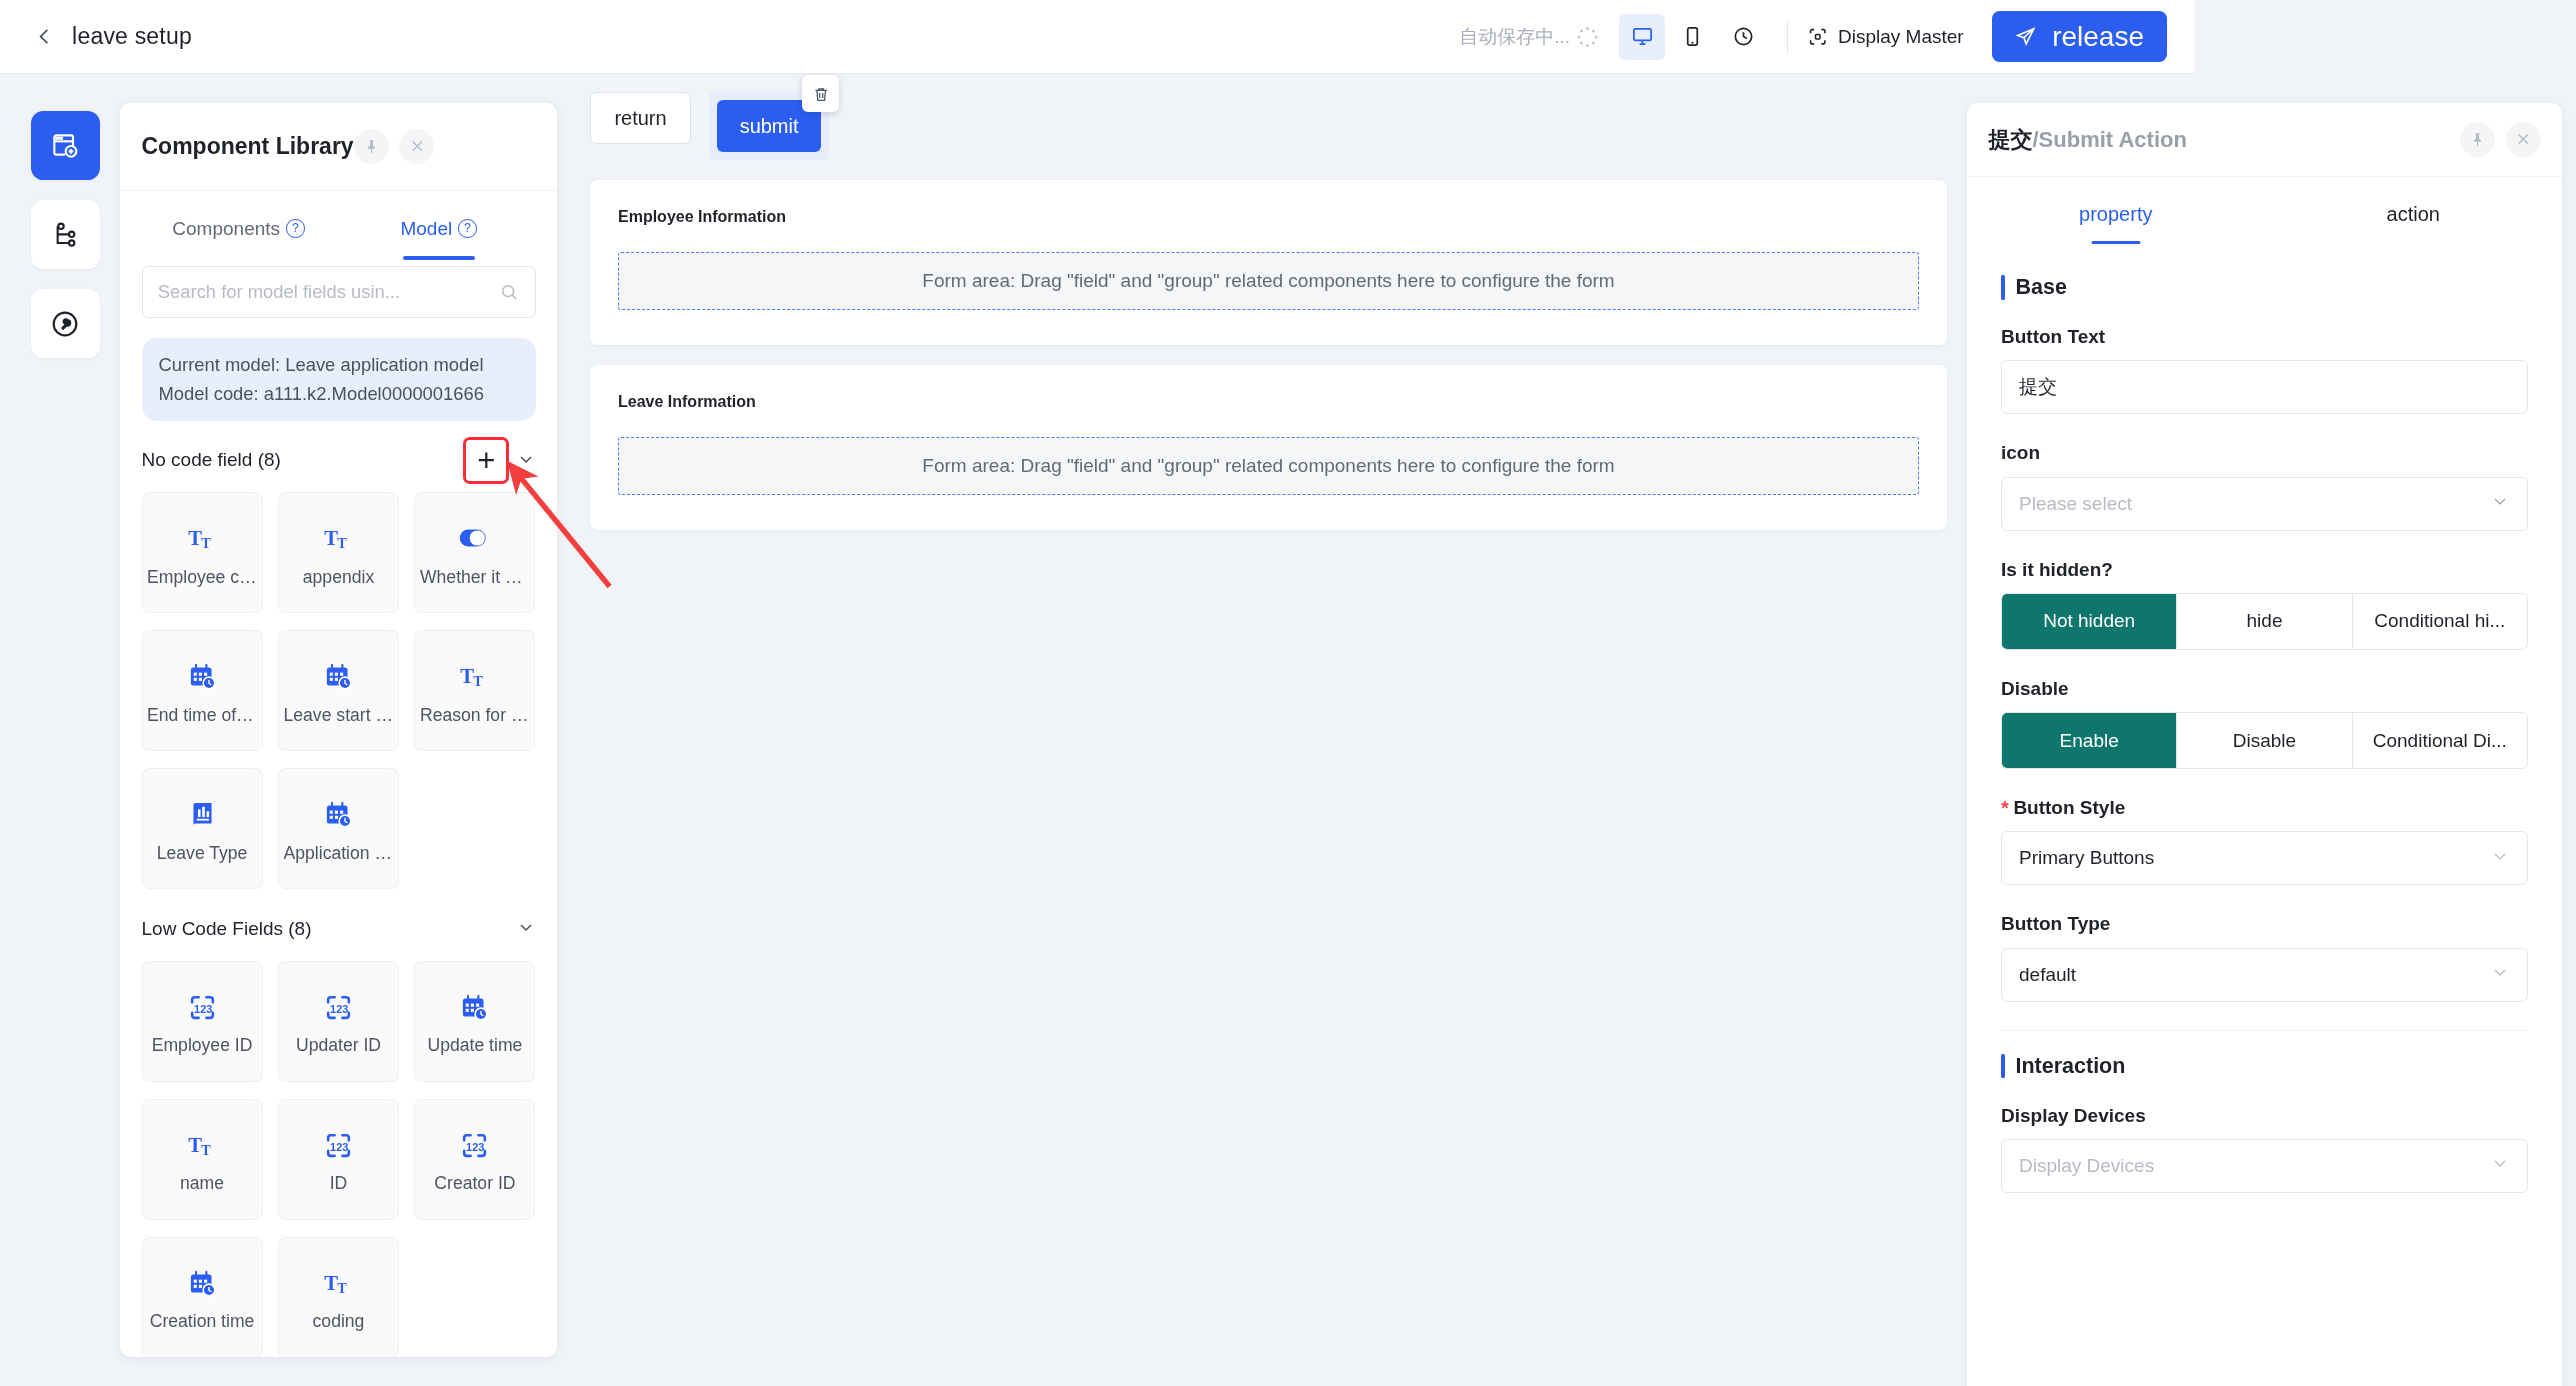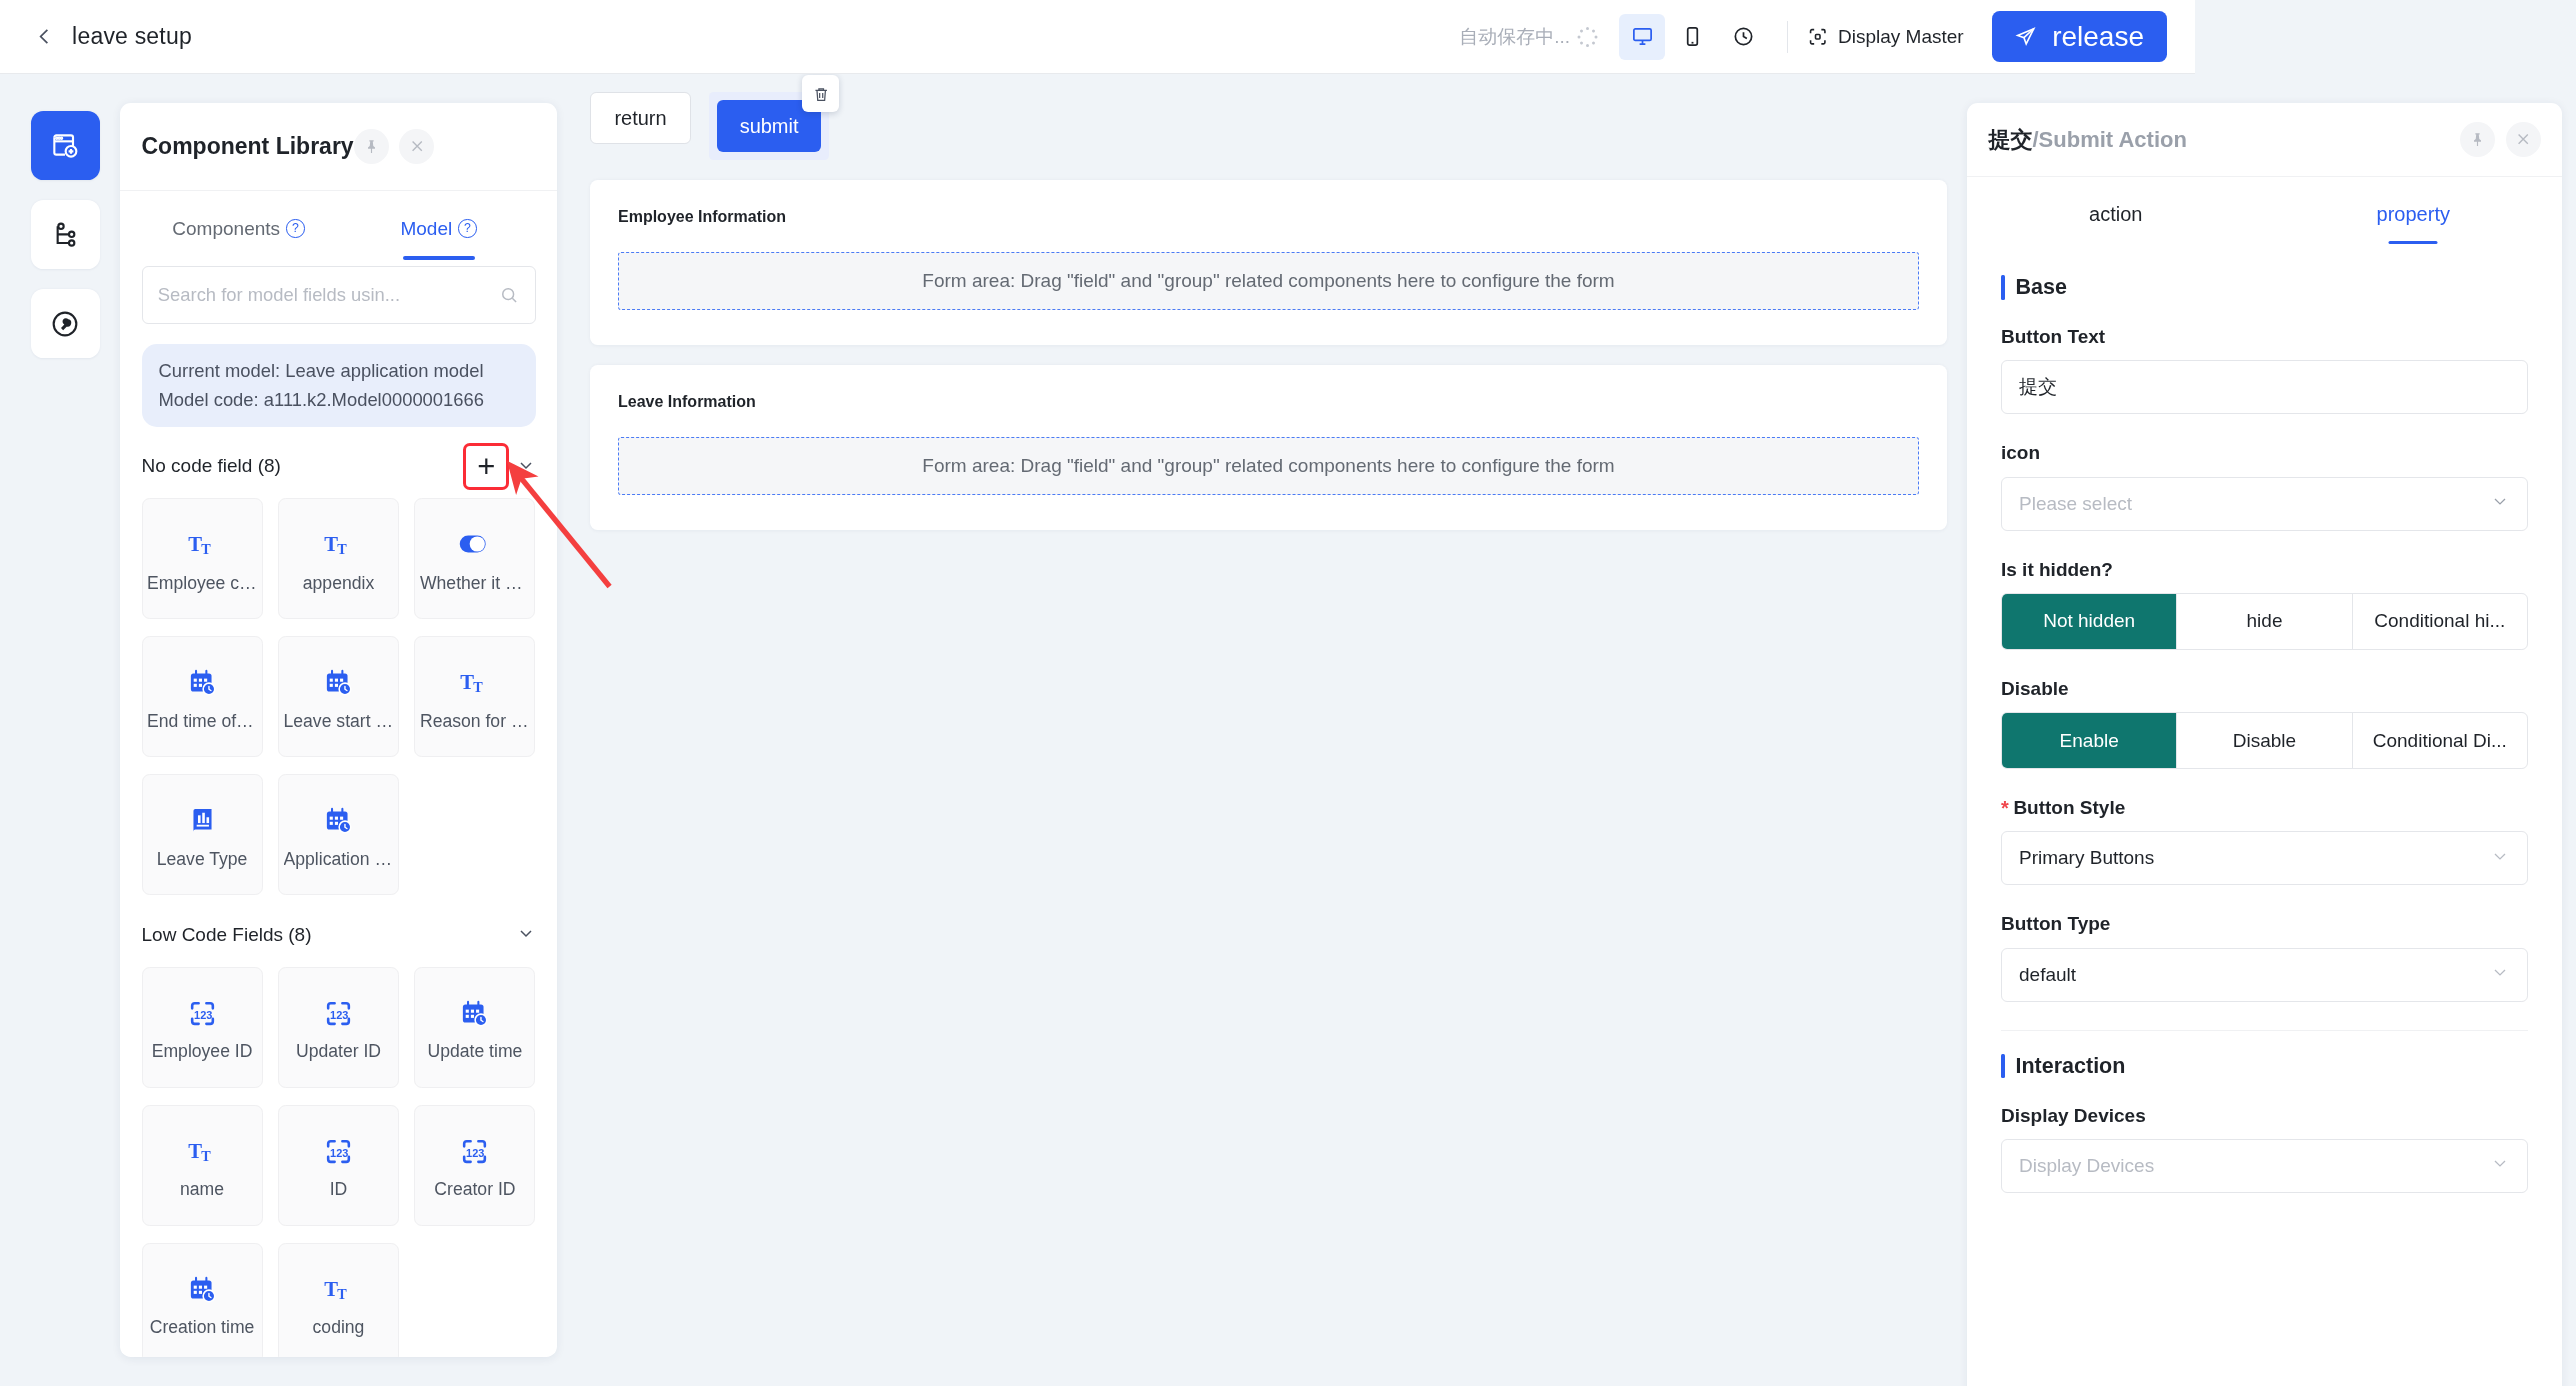--- a/index.html
+++ b/index.html
@@ -112,21 +112,21 @@
   .q-icon {
     width: 18.4px; height: 18.4px; border-radius: 50%;
     border: 1.5px solid currentColor; font-size: 12.3px; line-height: 15.3px;
     display: inline-flex; align-items: center; justify-content: center;
     color: #2b5ef0;
   }
   .tab .q-icon { color: #2b5ef0; }
 
   .search-wrap { padding: 0 21.5px 0 21.5px; flex: 0 0 auto; }
   .search-box {
-    height: 58px; border: 0.8px solid #e4e6ea; border-radius: 6.1px;
+    height: 52px; border: 0.8px solid #e4e6ea; border-radius: 6.1px;
     display: flex; align-items: center; padding: 0 15.3px;
   }
   .search-box input {
     flex: 1; border: none; outline: none; font-size: 18.4px; color: #1f2329;
     font-family: "Liberation Sans", sans-serif; background: transparent;
   }
   .search-box input::placeholder { color: #b7bbc3; }
 
   .model-info {
     margin: 20px 21.5px 0 21.5px; background: #e8eefb; border-radius: 15px;
@@ -660,22 +660,22 @@
         </svg>
     </div>
     <div class="round-btn" style="margin-left:10.7px">
       <svg width="18.4" height="18.4" viewBox="0 0 24 24" fill="none" stroke="#b6bac2" stroke-width="1.8">
           <path d="M6 6l12 12M18 6L6 18"></path>
         </svg>
     </div>
   </div>
 
   <div class="rp-tabs">
+    <div class="rp-tab active">property</div>
     <div class="rp-tab">action</div>
-    <div class="rp-tab active">property</div>
   </div>
 
   <div class="rp-body">
     <div class="group-head">
       <div class="group-bar"></div>
       <div class="group-label">Base</div>
     </div>
 
     <div class="fl-block">
       <div class="fl-label">Button Text</div>

